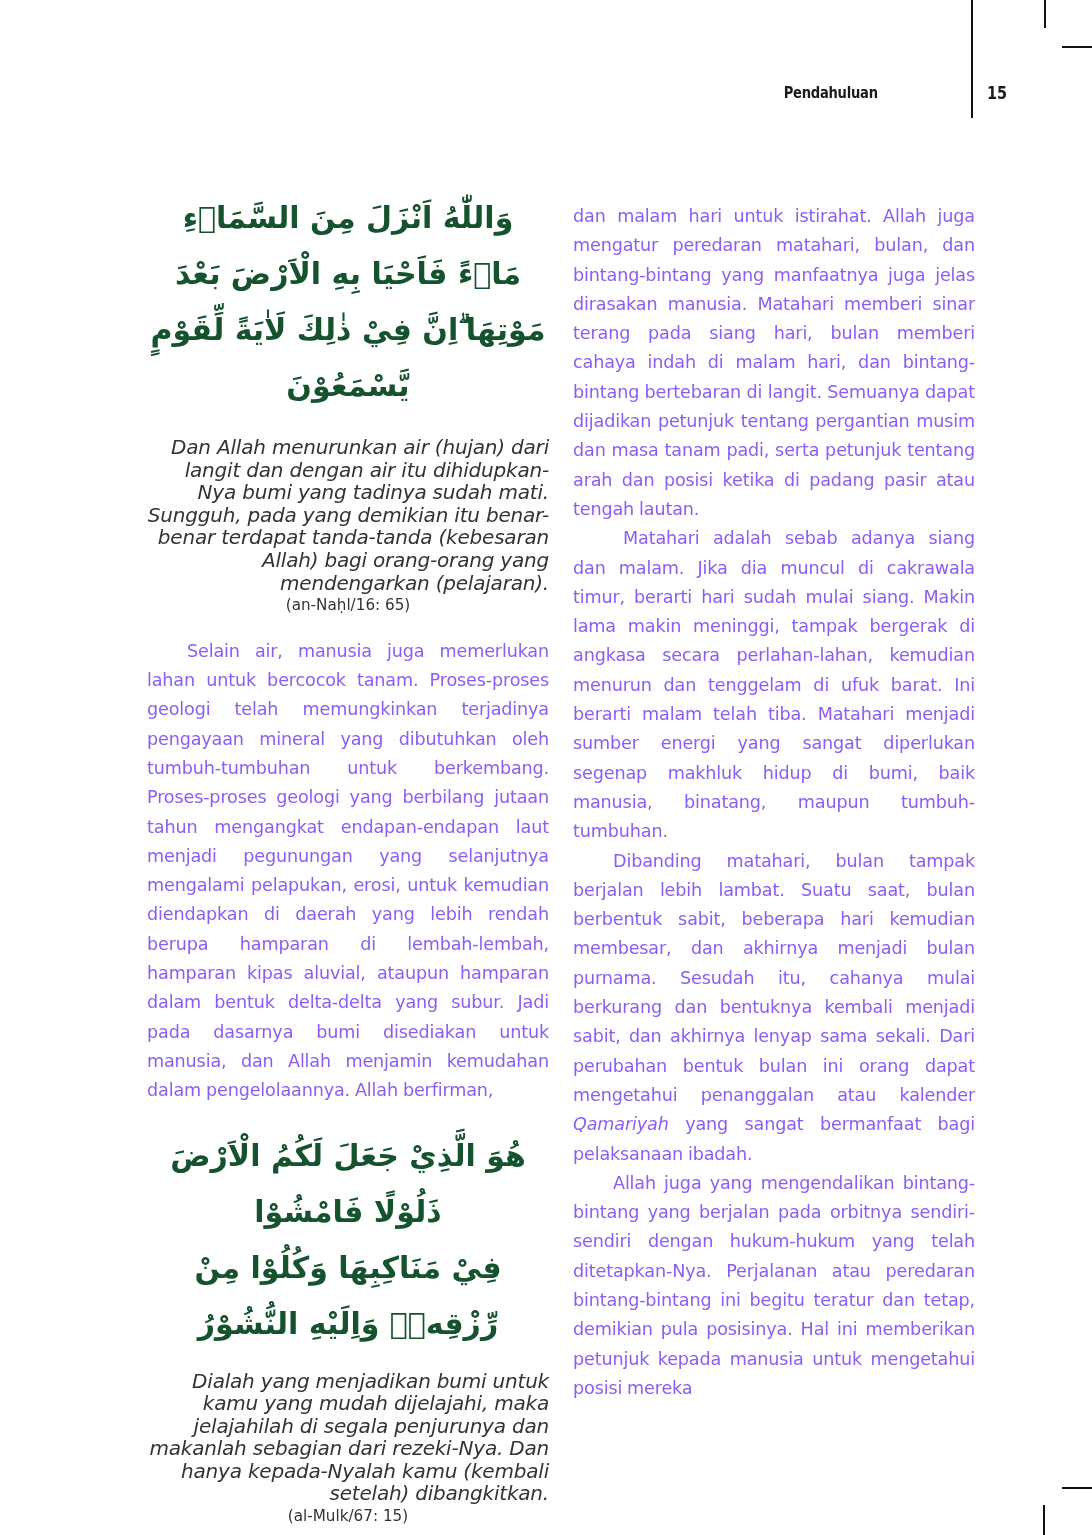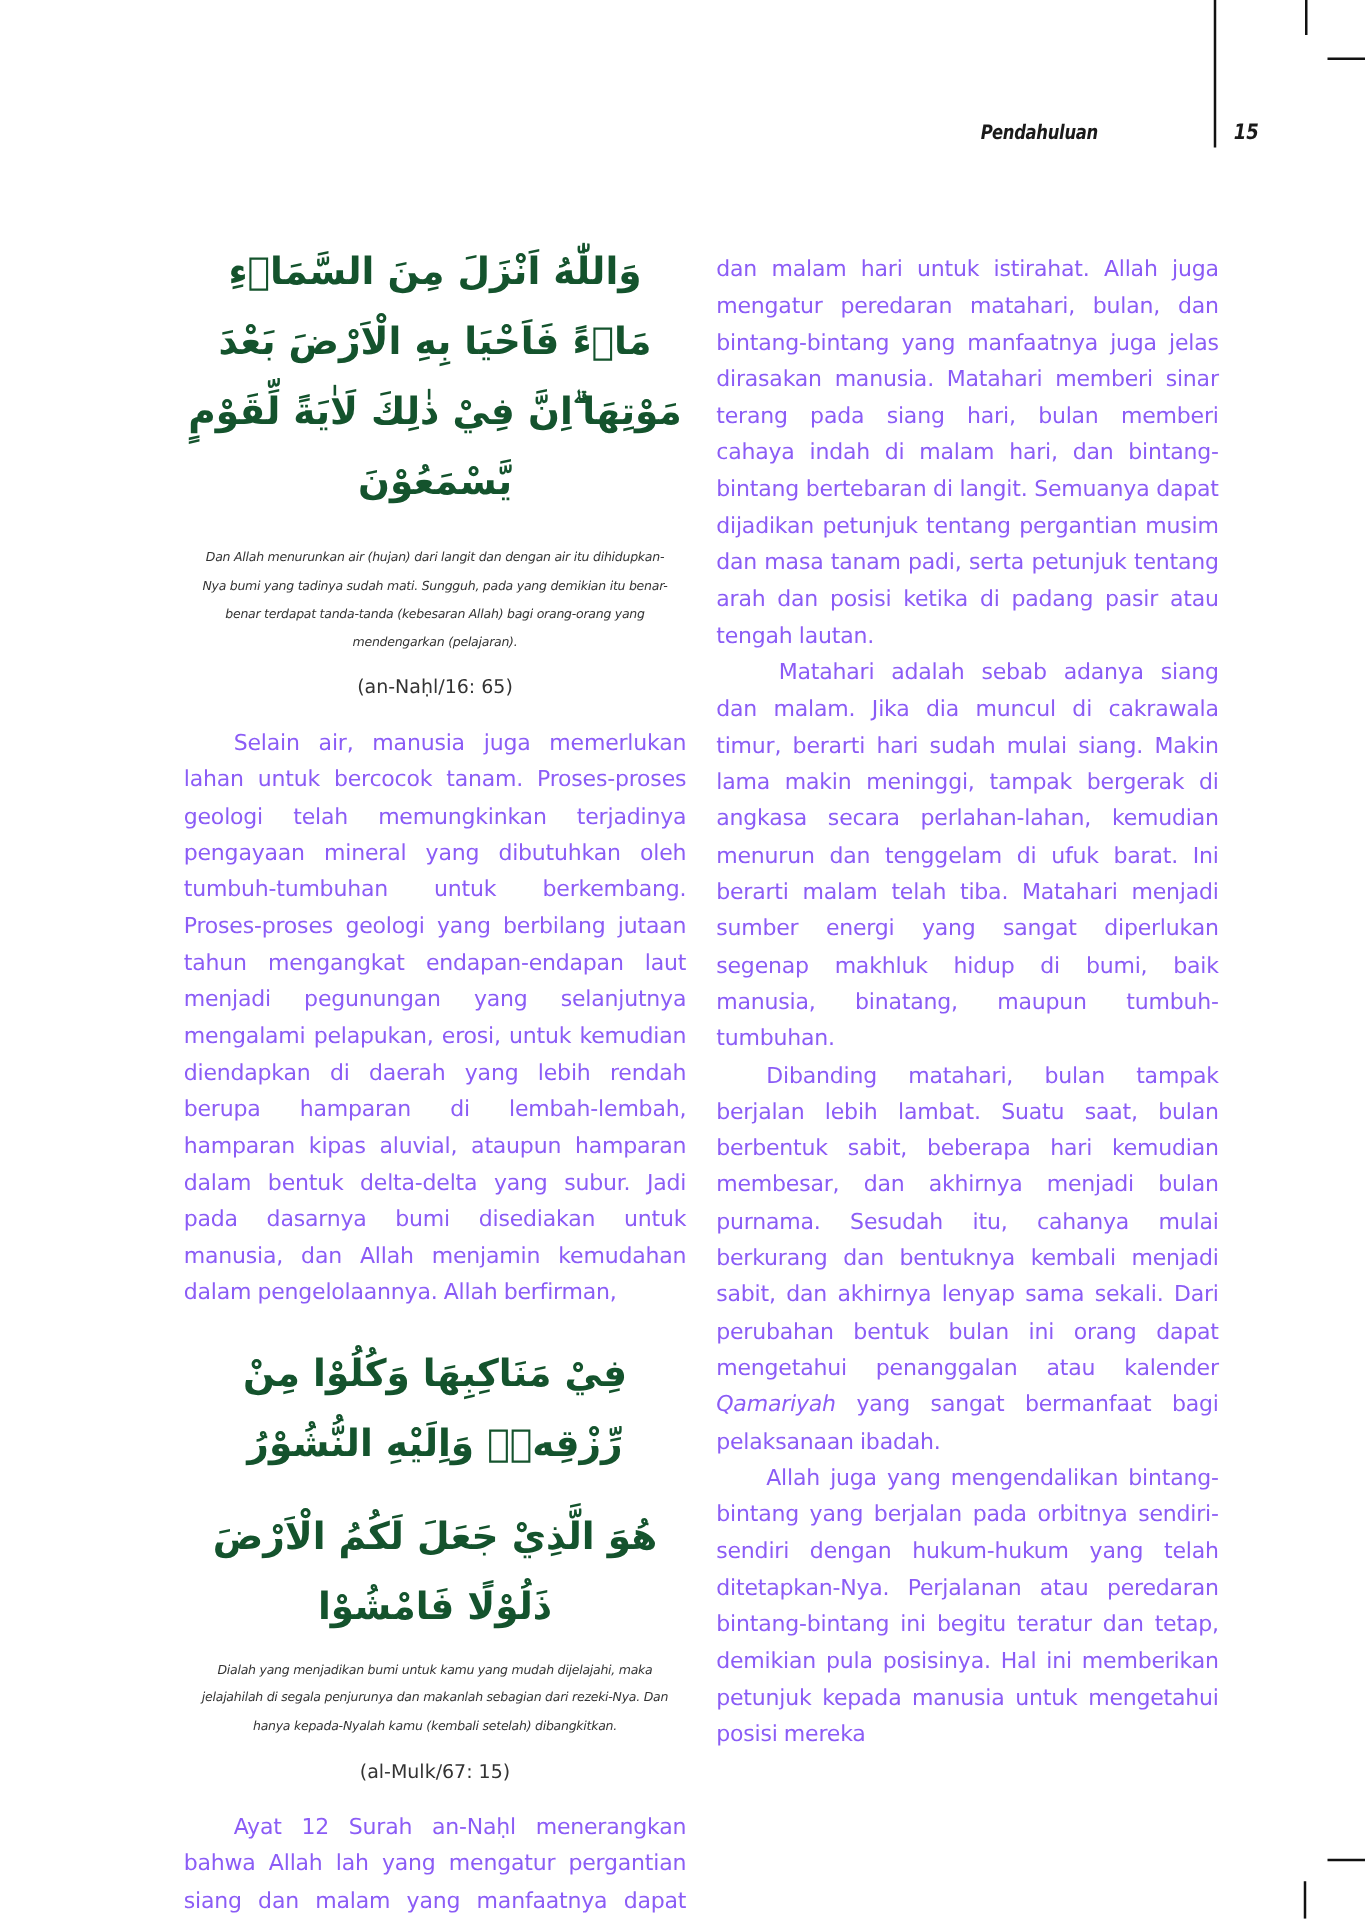--- a/index.html
+++ b/index.html
@@ -1,27 +1,27 @@
 <!DOCTYPE html>
 <html><head>
 <meta charset="utf-8">
 <style>
   html, body { margin: 0; padding: 0; background: #ffffff; }
   body { width: 1092px; height: 1535px; position: relative; overflow: hidden; color: #262626; }
   .mark { position: absolute; background: #111; }
-  .header { position: absolute; top: 92px; left: 0; width: 1014px; height: 30px; font-style: italic; }
+  .header { position: absolute; top: 79px; left: 0; width: 1014px; height: 30px; }
   .header .section { position: absolute; right: 136px; top: 4px; font-family: "DejaVu Sans", sans-serif; font-weight: bold; font-size: 16px; color: #1a1a1a; letter-spacing: -0.3px; transform: scaleX(0.82); transform-origin: right center; }
   .header .page { position: absolute; left: 987px; top: 4px; font-family: "DejaVu Sans", sans-serif; font-weight: bold; font-size: 17px; color: #1a1a1a; transform: scaleX(0.85); transform-origin: left center; }
   .col { position: absolute; width: 402px; font-family: "DejaVu Sans", sans-serif; }
   .col-left { left: 147px; top: 190px; }
   .col-right { left: 573px; top: 202px; }
   .body-text { font-size: 17.6px; line-height: 29.3px; text-align: justify; margin: 0; color: #8b5cf6; letter-spacing: -0.15px; word-spacing: -0.5px; }
   .body-text.indent { text-indent: 40px; }
   .arabic { direction: rtl; text-align: center; font-family: "DejaVu Sans", sans-serif; font-size: 30px; line-height: 56px; color: #14532d; margin: 0; font-weight: bold; }
-  .translation { font-size: 10px; line-height: 22.6px; text-align: center; font-style: italic; color: #333; margin: 12px; letter-spacing: -0.2px; }
+  .translation { font-size: 20px; line-height: 22.6px; text-align: right; font-style: italic; color: #333; margin: 0; letter-spacing: -0.2px; }
   .citation { font-size: 15.2px; line-height: 22.6px; text-align: center; color: #333; margin: 0; }
   em.term { }
 </style>
 </head>
 <body>
 
 <div class="mark" style="left:1044px; top:0; width:2px; height:28px;"></div>
 <div class="mark" style="left:1062px; top:46px; width:30px; height:2px;"></div>
 <div class="mark" style="left:1062px; top:1487px; width:30px; height:2px;"></div>
 <div class="mark" style="left:1043px; top:1505px; width:2px; height:30px;"></div>
@@ -34,22 +34,22 @@
 
 <div class="col col-left">
   <div>
     <p class="arabic">وَاللّٰهُ اَنْزَلَ مِنَ السَّمَاۤءِ مَاۤءً فَاَحْيَا بِهِ الْاَرْضَ بَعْدَ</p>
     <p class="arabic" style="margin-bottom:22px;">مَوْتِهَا ۗاِنَّ فِيْ ذٰلِكَ لَاٰيَةً لِّقَوْمٍ يَّسْمَعُوْنَ</p>
     <p class="translation">Dan Allah menurunkan air (hujan) dari langit dan dengan air itu dihidupkan-Nya bumi yang tadinya sudah mati. Sungguh, pada yang demikian itu benar-benar terdapat tanda-tanda (kebesaran Allah) bagi orang-orang yang mendengarkan (pelajaran).</p>
     <p class="citation">(an-Naḥl/16: 65)</p>
   </div>
   <p class="body-text indent" style="margin-top:20px;">Selain air,  manusia  juga memerlukan lahan untuk bercocok tanam. Proses-proses geologi telah memungkinkan terjadinya pengayaan mineral yang dibutuhkan oleh tumbuh-tumbuhan untuk berkembang. Proses-proses geologi yang berbilang jutaan tahun mengangkat endapan-endapan laut menjadi pegunungan yang selanjutnya mengalami pelapukan, erosi, untuk kemudian diendapkan di daerah yang lebih rendah berupa hamparan di lembah-lembah, hamparan kipas aluvial, ataupun hamparan dalam bentuk delta-delta yang subur. Jadi pada dasarnya bumi disediakan untuk manusia, dan Allah menjamin kemudahan dalam pengelolaannya.  Allah berfirman,</p>
   <div style="margin-top:22px;">
+    <p class="arabic">هُوَ الَّذِيْ جَعَلَ لَكُمُ الْاَرْضَ ذَلُوْلًا فَامْشُوْا</p>
     <p class="arabic" style="margin-bottom:18px;">فِيْ مَنَاكِبِهَا وَكُلُوْا مِنْ رِّزْقِهٖۗ وَاِلَيْهِ النُّشُوْرُ</p>
-    <p class="arabic">هُوَ الَّذِيْ جَعَلَ لَكُمُ الْاَرْضَ ذَلُوْلًا فَامْشُوْا</p>
     <p class="translation">Dialah yang menjadikan bumi untuk kamu yang mudah dijelajahi, maka jelajahilah di segala penjurunya dan makanlah sebagian dari rezeki-Nya. Dan hanya kepada-Nyalah kamu (kembali setelah) dibangkitkan.</p>
     <p class="citation">(al-Mulk/67: 15)</p>
   </div>
   <p class="body-text indent" style="margin-top:20px;">Ayat 12 Surah an-Naḥl  menerangkan bahwa Allah lah yang mengatur pergantian siang dan malam yang manfaatnya dapat dirasakan manusia; siang hari untuk bekerja</p>
 </div>
 
 <div class="col col-right">
   <p class="body-text">dan malam hari untuk istirahat. Allah juga mengatur peredaran matahari, bulan, dan bintang-bintang yang manfaatnya juga jelas dirasakan manusia. Matahari memberi sinar terang pada siang hari, bulan memberi cahaya indah di malam hari, dan bintang-bintang bertebaran di langit. Semuanya dapat dijadikan petunjuk tentang pergantian musim dan masa tanam padi, serta petunjuk tentang arah dan posisi ketika di padang pasir atau tengah lautan.</p>
   <p class="body-text indent" style="text-indent:50px;">Matahari adalah sebab adanya siang dan malam. Jika dia muncul di cakrawala timur, berarti hari sudah mulai siang. Makin lama makin meninggi, tampak bergerak di angkasa secara perlahan-lahan, kemudian menurun dan tenggelam di ufuk barat. Ini berarti malam telah tiba. Matahari menjadi sumber energi yang sangat diperlukan segenap makhluk hidup  di bumi, baik manusia, binatang, maupun tumbuh-tumbuhan.</p>
   <p class="body-text indent">

